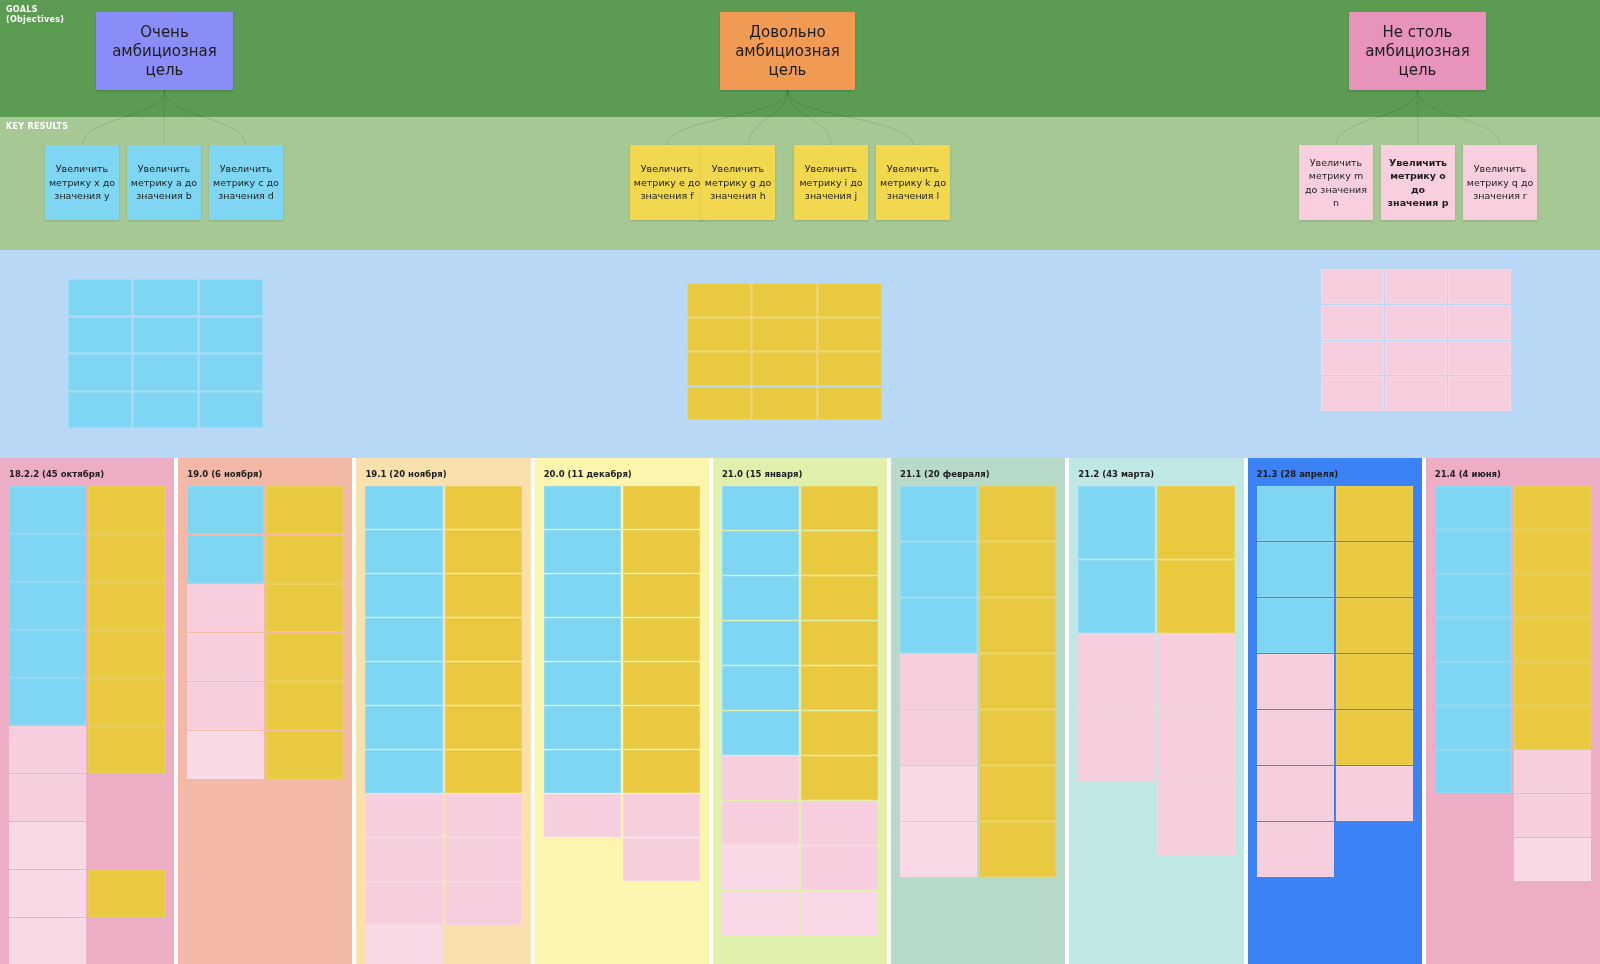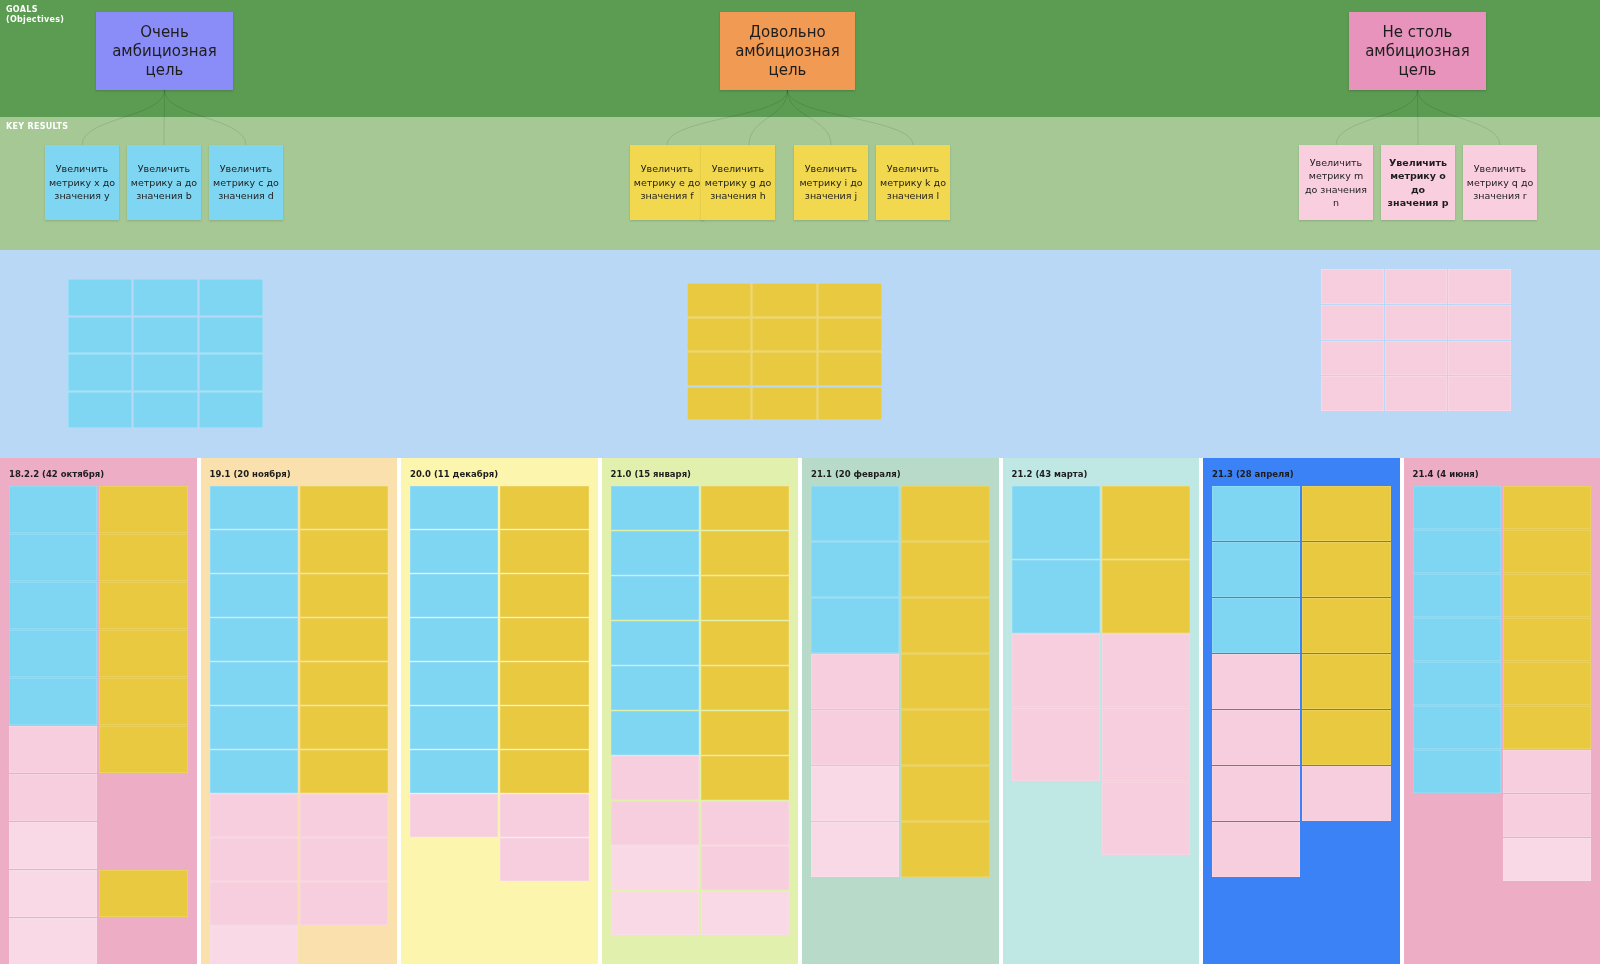--- a/index.html
+++ b/index.html
@@ -199,21 +199,21 @@
       <div class="epic-cell" style="background: rgb(247, 206, 221);"></div>
       <div class="epic-cell" style="background: rgb(247, 206, 221);"></div>
       <div class="epic-cell" style="background: rgb(247, 206, 221);"></div>
       <div class="epic-cell" style="background: rgb(247, 206, 221);"></div>
       <div class="epic-cell" style="background: rgb(247, 206, 221);"></div>
     </div>
   </div>
 
 <div id="sprints-band" style="background: rgb(255, 255, 255);">
     <div class="sprint-col" style="background: rgb(237, 173, 196);">
-      <div class="sprint-title">18.2.2 (42 октября)</div>
+      <div class="sprint-title">18.2.2 (45 октября)</div>
       <div class="sprint-body">
         <div class="sprint-stack">
           <div class="sprint-cell" style="height: 47px; background: rgb(127, 214, 242);"></div>
           <div class="sprint-cell" style="height: 47px; background: rgb(127, 214, 242);"></div>
           <div class="sprint-cell" style="height: 47px; background: rgb(127, 214, 242);"></div>
           <div class="sprint-cell" style="height: 47px; background: rgb(127, 214, 242);"></div>
           <div class="sprint-cell" style="height: 47px; background: rgb(127, 214, 242);"></div>
           <div class="sprint-cell" style="height: 47px; background: rgb(247, 206, 221);"></div>
           <div class="sprint-cell" style="height: 47px; background: rgb(247, 206, 221);"></div>
           <div class="sprint-cell" style="height: 47px; background: rgb(249, 217, 230);"></div>
@@ -226,20 +226,41 @@
           <div class="sprint-cell" style="height: 47px; background: rgb(232, 201, 63);"></div>
           <div class="sprint-cell" style="height: 47px; background: rgb(232, 201, 63);"></div>
           <div class="sprint-cell" style="height: 47px; background: rgb(232, 201, 63);"></div>
           <div class="sprint-cell" style="height: 47px; background: rgb(232, 201, 63);"></div>
           <div class="sprint-cell" style="height: 47px; background: transparent; box-shadow: none;"></div>
           <div class="sprint-cell" style="height: 47px; background: transparent; box-shadow: none;"></div>
           <div class="sprint-cell" style="height: 47px; background: rgb(232, 201, 63);"></div>
         </div>
       </div>
     </div>
+    <div class="sprint-col" style="background: rgb(244, 184, 167);">
+      <div class="sprint-title">19.0 (6 ноября)</div>
+      <div class="sprint-body">
+        <div class="sprint-stack">
+          <div class="sprint-cell" style="height: 48px; background: rgb(127, 214, 242);"></div>
+          <div class="sprint-cell" style="height: 48px; background: rgb(127, 214, 242);"></div>
+          <div class="sprint-cell" style="height: 48px; background: rgb(247, 206, 221);"></div>
+          <div class="sprint-cell" style="height: 48px; background: rgb(247, 206, 221);"></div>
+          <div class="sprint-cell" style="height: 48px; background: rgb(247, 206, 221);"></div>
+          <div class="sprint-cell" style="height: 48px; background: rgb(249, 217, 230);"></div>
+        </div>
+        <div class="sprint-stack">
+          <div class="sprint-cell" style="height: 48px; background: rgb(232, 201, 63);"></div>
+          <div class="sprint-cell" style="height: 48px; background: rgb(232, 201, 63);"></div>
+          <div class="sprint-cell" style="height: 48px; background: rgb(232, 201, 63);"></div>
+          <div class="sprint-cell" style="height: 48px; background: rgb(232, 201, 63);"></div>
+          <div class="sprint-cell" style="height: 48px; background: rgb(232, 201, 63);"></div>
+          <div class="sprint-cell" style="height: 48px; background: rgb(232, 201, 63);"></div>
+        </div>
+      </div>
+    </div>
     <div class="sprint-col" style="background: rgb(250, 224, 173);">
       <div class="sprint-title">19.1 (20 ноября)</div>
       <div class="sprint-body">
         <div class="sprint-stack">
           <div class="sprint-cell" style="height: 43px; background: rgb(127, 214, 242);"></div>
           <div class="sprint-cell" style="height: 43px; background: rgb(127, 214, 242);"></div>
           <div class="sprint-cell" style="height: 43px; background: rgb(127, 214, 242);"></div>
           <div class="sprint-cell" style="height: 43px; background: rgb(127, 214, 242);"></div>
           <div class="sprint-cell" style="height: 43px; background: rgb(127, 214, 242);"></div>
           <div class="sprint-cell" style="height: 43px; background: rgb(127, 214, 242);"></div>

